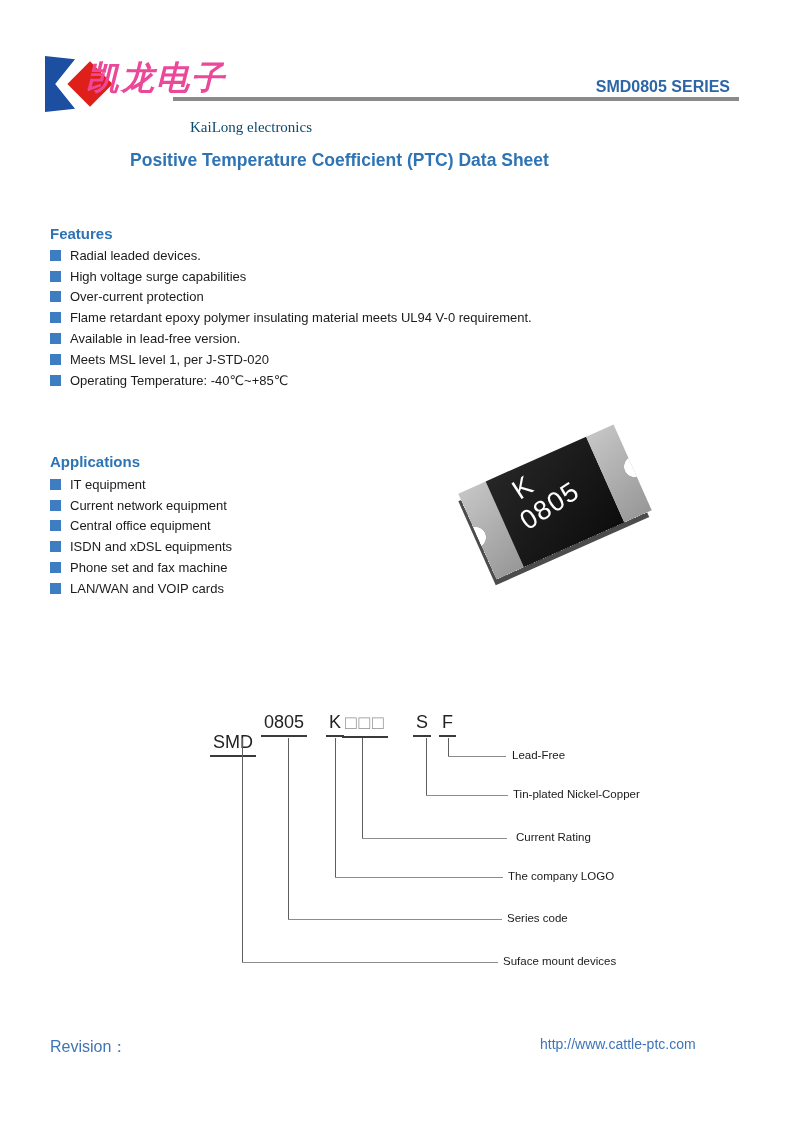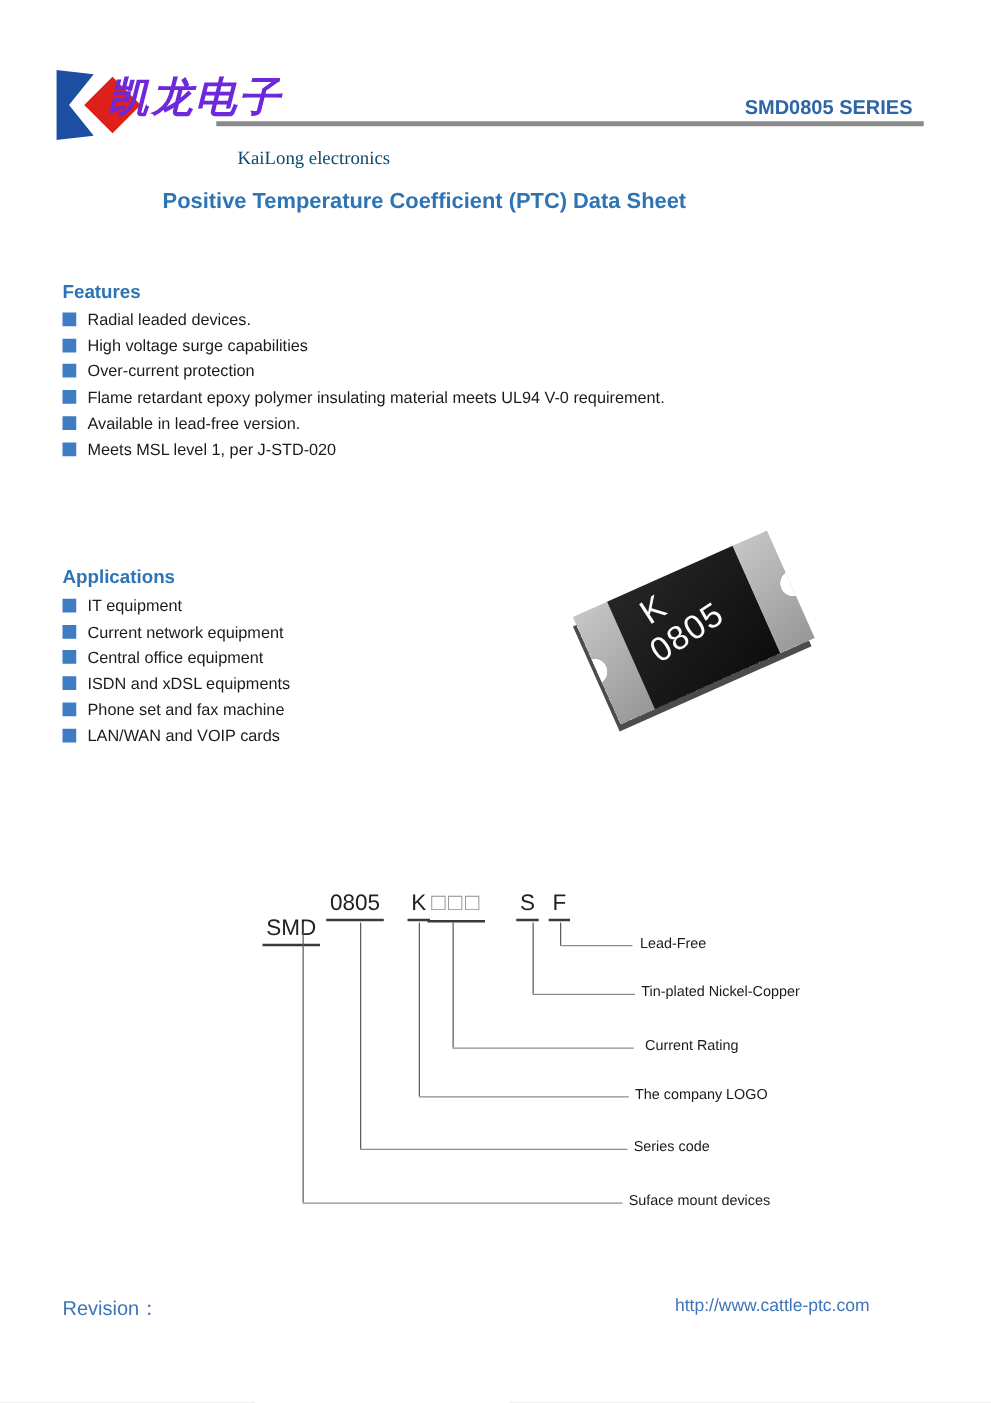--- a/index.html
+++ b/index.html
@@ -6,21 +6,21 @@
   .page{
     position:relative;width:793px;height:1122px;margin:0 auto;background:#ffffff;
     font-family:"Liberation Sans","DejaVu Sans",sans-serif;color:#1b1b1b;overflow:hidden;
   }
   
   .logo-k{position:absolute;left:45px;top:56px;width:30px;height:56px;background:#1c4fa1;
     clip-path:polygon(0 0,100% 6%,34% 50%,100% 94%,0 100%);}
   .logo-diamond{position:absolute;left:74px;top:68px;width:32px;height:32px;background:#de1f1a;
     transform:rotate(45deg);}
   .logo-cn{position:absolute;left:86px;top:56px;font-size:33px;font-weight:bold;font-style:italic;
-    color:#6d28d9;letter-spacing:2px;white-space:nowrap;}
+    color:#ec4899;letter-spacing:2px;white-space:nowrap;}
   .logo-en{position:absolute;left:190px;top:79px;font-family:"Liberation Serif","DejaVu Serif",serif;
     font-size:15px;color:#0c4a6e;white-space:nowrap;margin-top:40px;}
   .series{position:absolute;left:540px;top:78px;width:190px;text-align:right;
     font-size:16px;font-weight:bold;color:#2d66a6;white-space:nowrap;}
   .header-rule{position:absolute;left:173px;top:97px;width:566px;height:4px;background:#8a8a8a;}
   
   .doc-title{position:absolute;left:0;top:150px;width:679px;text-align:center;
     font-size:17.5px;font-weight:bold;color:#2e74b5;}
   
   .sec-heading{position:absolute;font-size:15px;font-weight:bold;color:#2e74b5;white-space:nowrap;}
@@ -107,20 +107,24 @@
         <span class="txt">Flame retardant epoxy polymer insulating material meets UL94 V-0 requirement.</span>
       </li>
     <li>
         <span class="bullet"></span>
         <span class="txt">Available in lead-free version.</span>
       </li>
     <li>
         <span class="bullet"></span>
         <span class="txt">Meets MSL level 1, per J-STD-020</span>
       </li>
+    <li>
+        <span class="bullet"></span>
+        <span class="txt">Operating Temperature: -40℃~+85℃</span>
+      </li>
   </ul>
 
   <div class="sec-heading h-applications">Applications</div>
   <ul class="blist l-applications">
     <li>
         <span class="bullet"></span>
         <span class="txt">IT equipment</span>
       </li>
     <li>
         <span class="bullet"></span>

